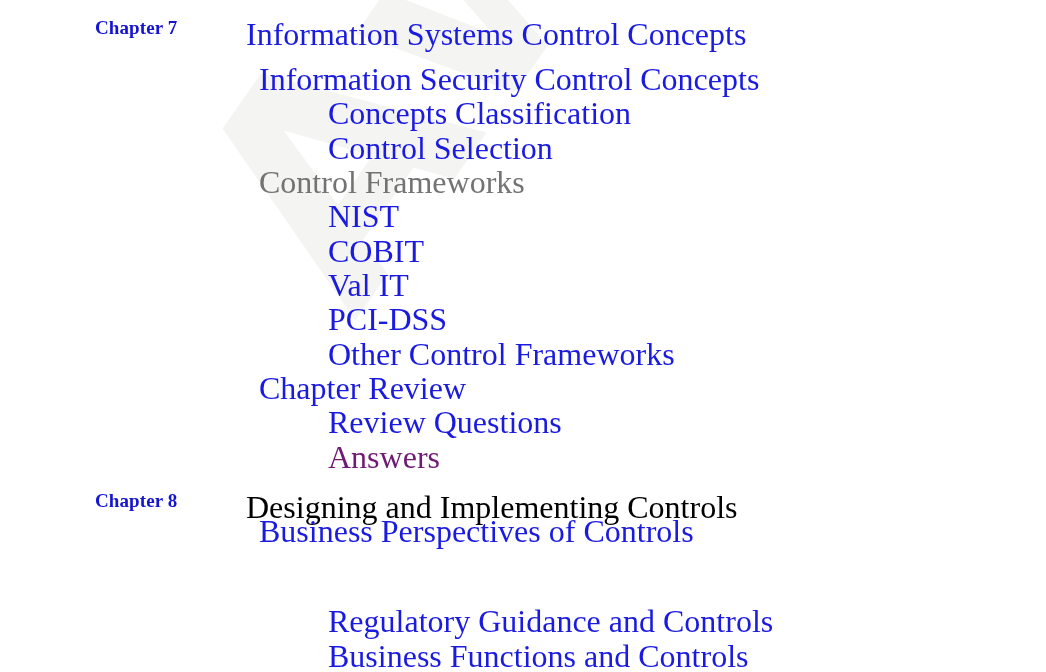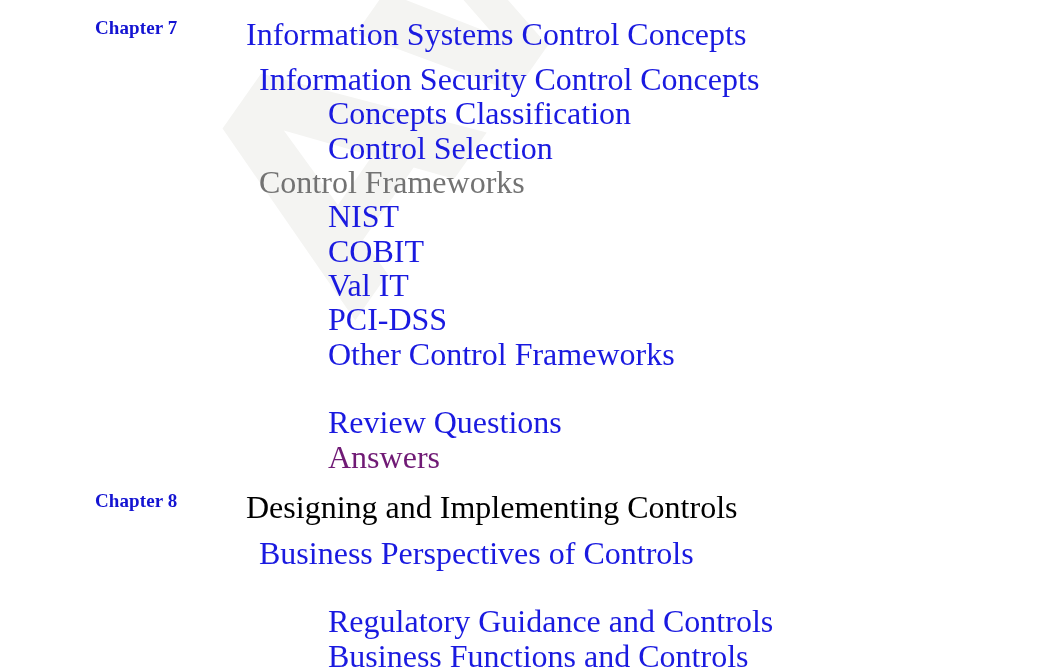--- a/index.html
+++ b/index.html
@@ -105,24 +105,25 @@
       </div>
       <div class="toc-row entry level-1" style="top: 63px; color: rgb(26, 26, 224);">Information Security Control Concepts</div>
       <div class="toc-row entry level-2" style="top: 97px; color: rgb(26, 26, 224);">Concepts Classification</div>
       <div class="toc-row entry level-2" style="top: 132px; color: rgb(26, 26, 224);">Control Selection</div>
       <div class="toc-row entry level-1" style="top: 166px; color: #737373;">Control Frameworks</div>
       <div class="toc-row entry level-2" style="top: 200px; color: rgb(26, 26, 224);">NIST</div>
       <div class="toc-row entry level-2" style="top: 235px; color: rgb(26, 26, 224);">COBIT</div>
       <div class="toc-row entry level-2" style="top: 269px; color: rgb(26, 26, 224);">Val IT</div>
       <div class="toc-row entry level-2" style="top: 303px; color: rgb(26, 26, 224);">PCI-DSS</div>
       <div class="toc-row entry level-2" style="top: 338px; color: rgb(26, 26, 224);">Other Control Frameworks</div>
+      <div class="toc-row entry level-1" style="top: 372px; color: rgb(26, 26, 224);">Chapter Review</div>
       <div class="toc-row entry level-2" style="top: 406px; color: rgb(26, 26, 224);">Review Questions</div>
       <div class="toc-row entry level-2" style="top: 441px; color: #701a75;">Answers</div>
       <div class="toc-row chapter-row" style="left: 95px; top: 491px;">
         <span class="chapter-label" style="color: rgb(20, 20, 210); text-align: right;">Chapter 8</span>
         <span class="chapter-title" style="color: #000000; text-align: center;">Designing and Implementing Controls</span>
       </div>
-      <div class="toc-row entry level-1" style="top: 537px; color: rgb(26, 26, 224);">Business Perspectives of Controls</div>
+      <div class="toc-row entry level-1" style="top: 515px; color: rgb(26, 26, 224);">Business Perspectives of Controls</div>
       <div class="toc-row entry level-2" style="top: 605px; color: rgb(26, 26, 224);">Regulatory Guidance and Controls</div>
       <div class="toc-row entry level-2" style="top: 640px; color: rgb(26, 26, 224);">Business Functions and Controls</div>
     </div>
 
 </div>
 
 </body></html>

